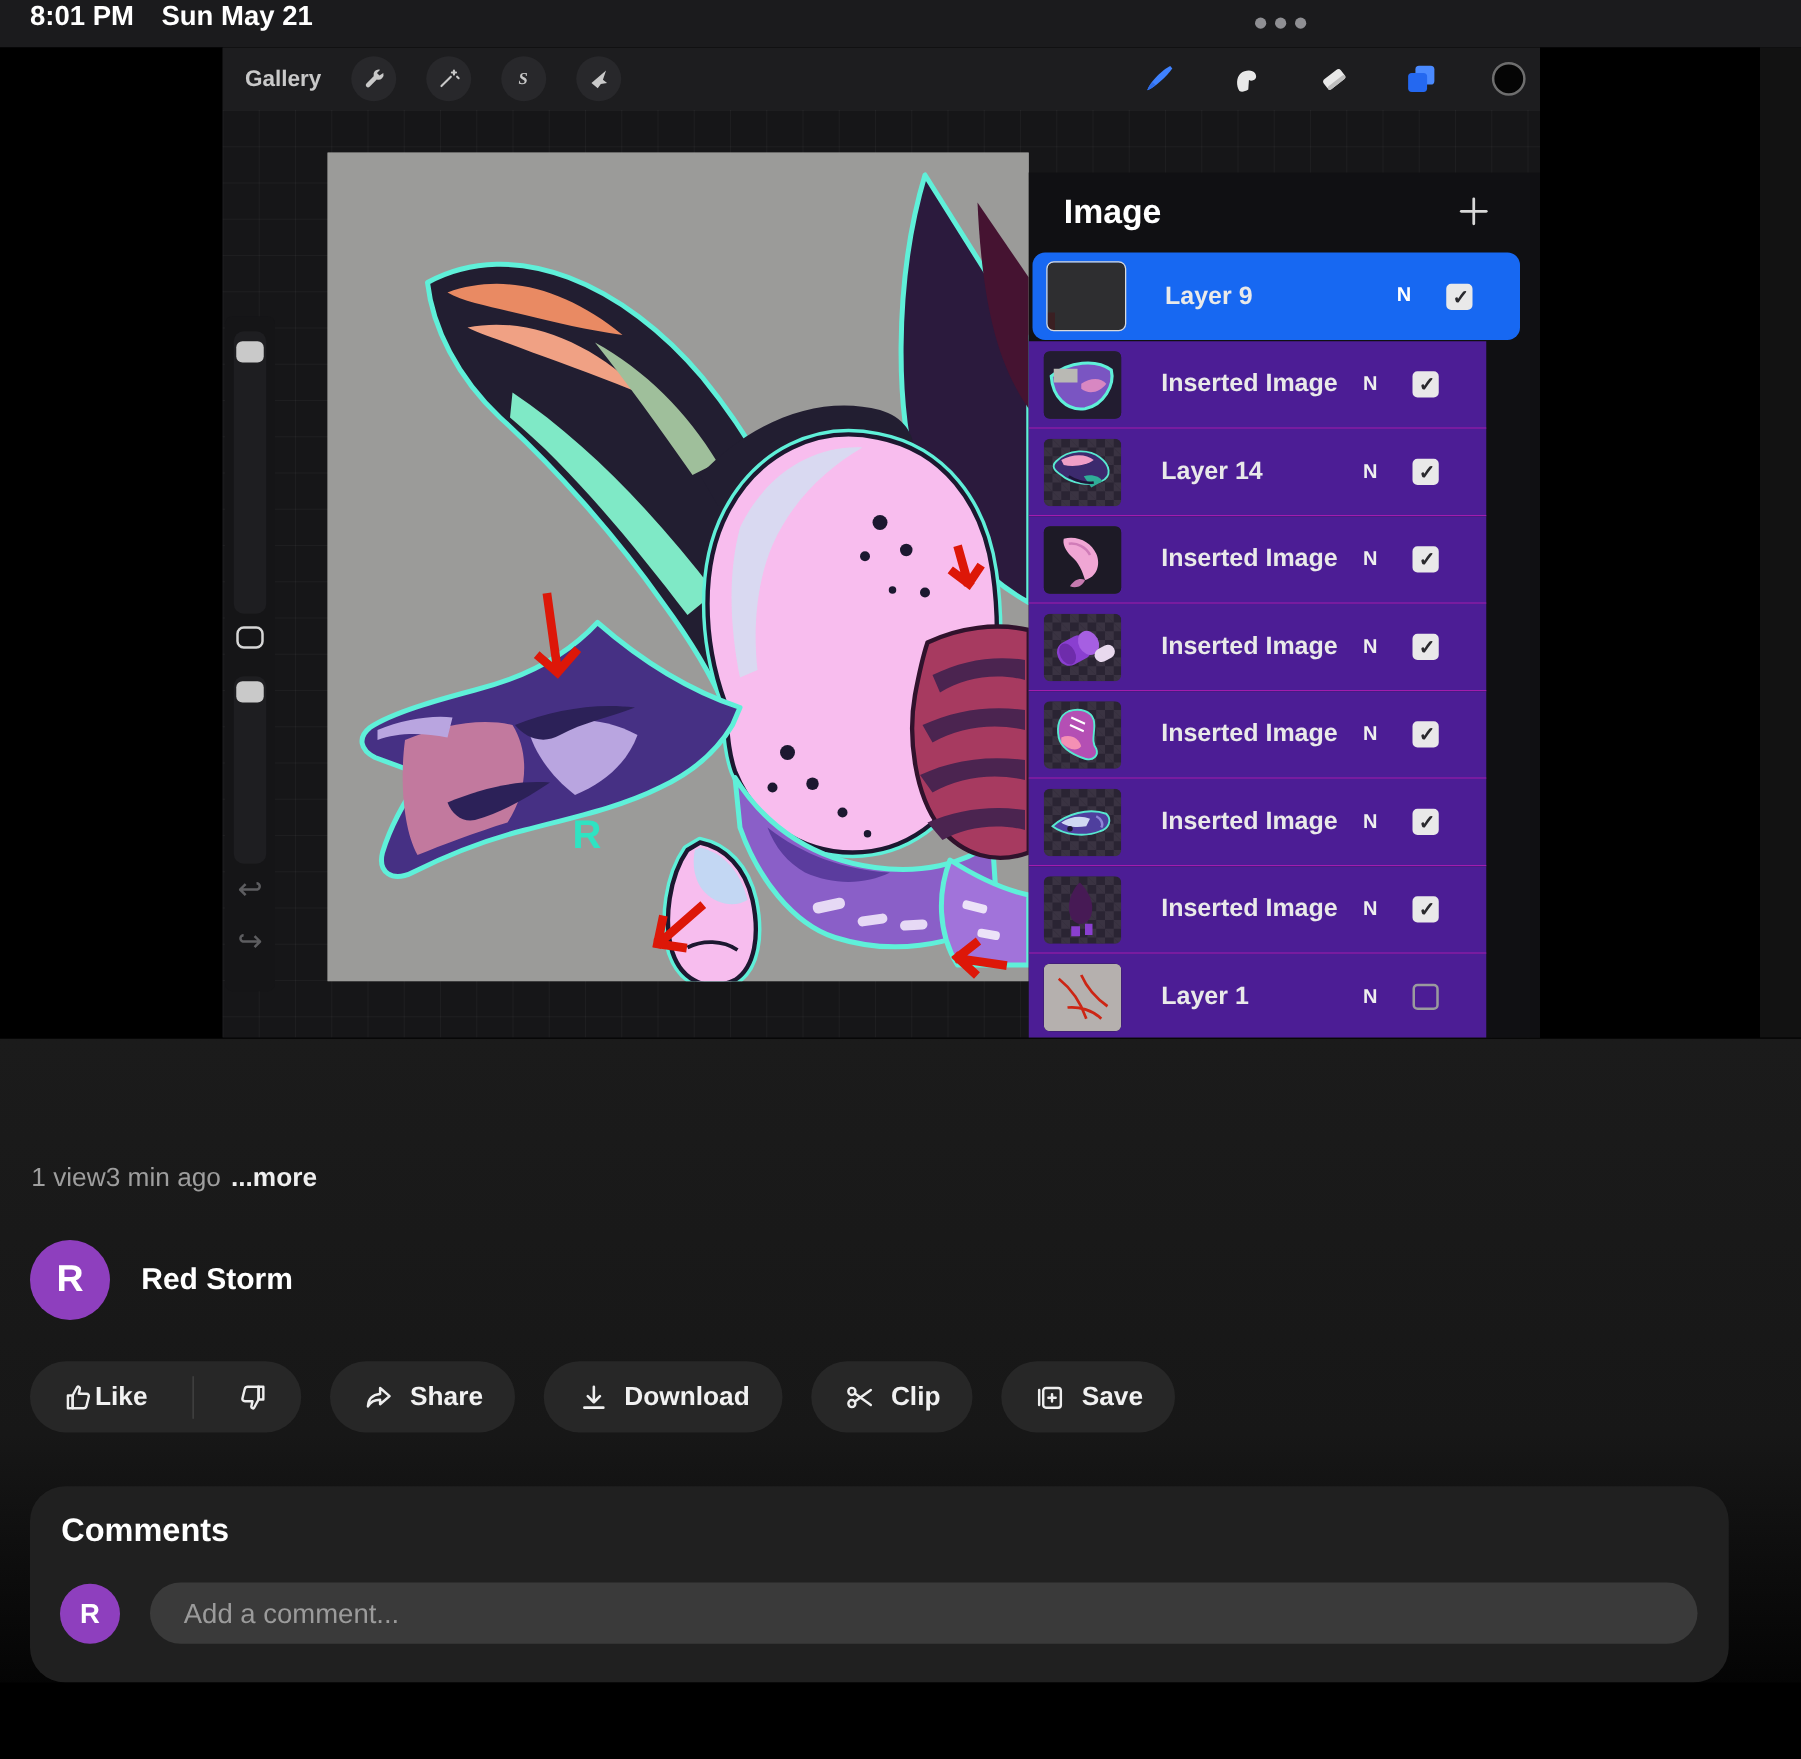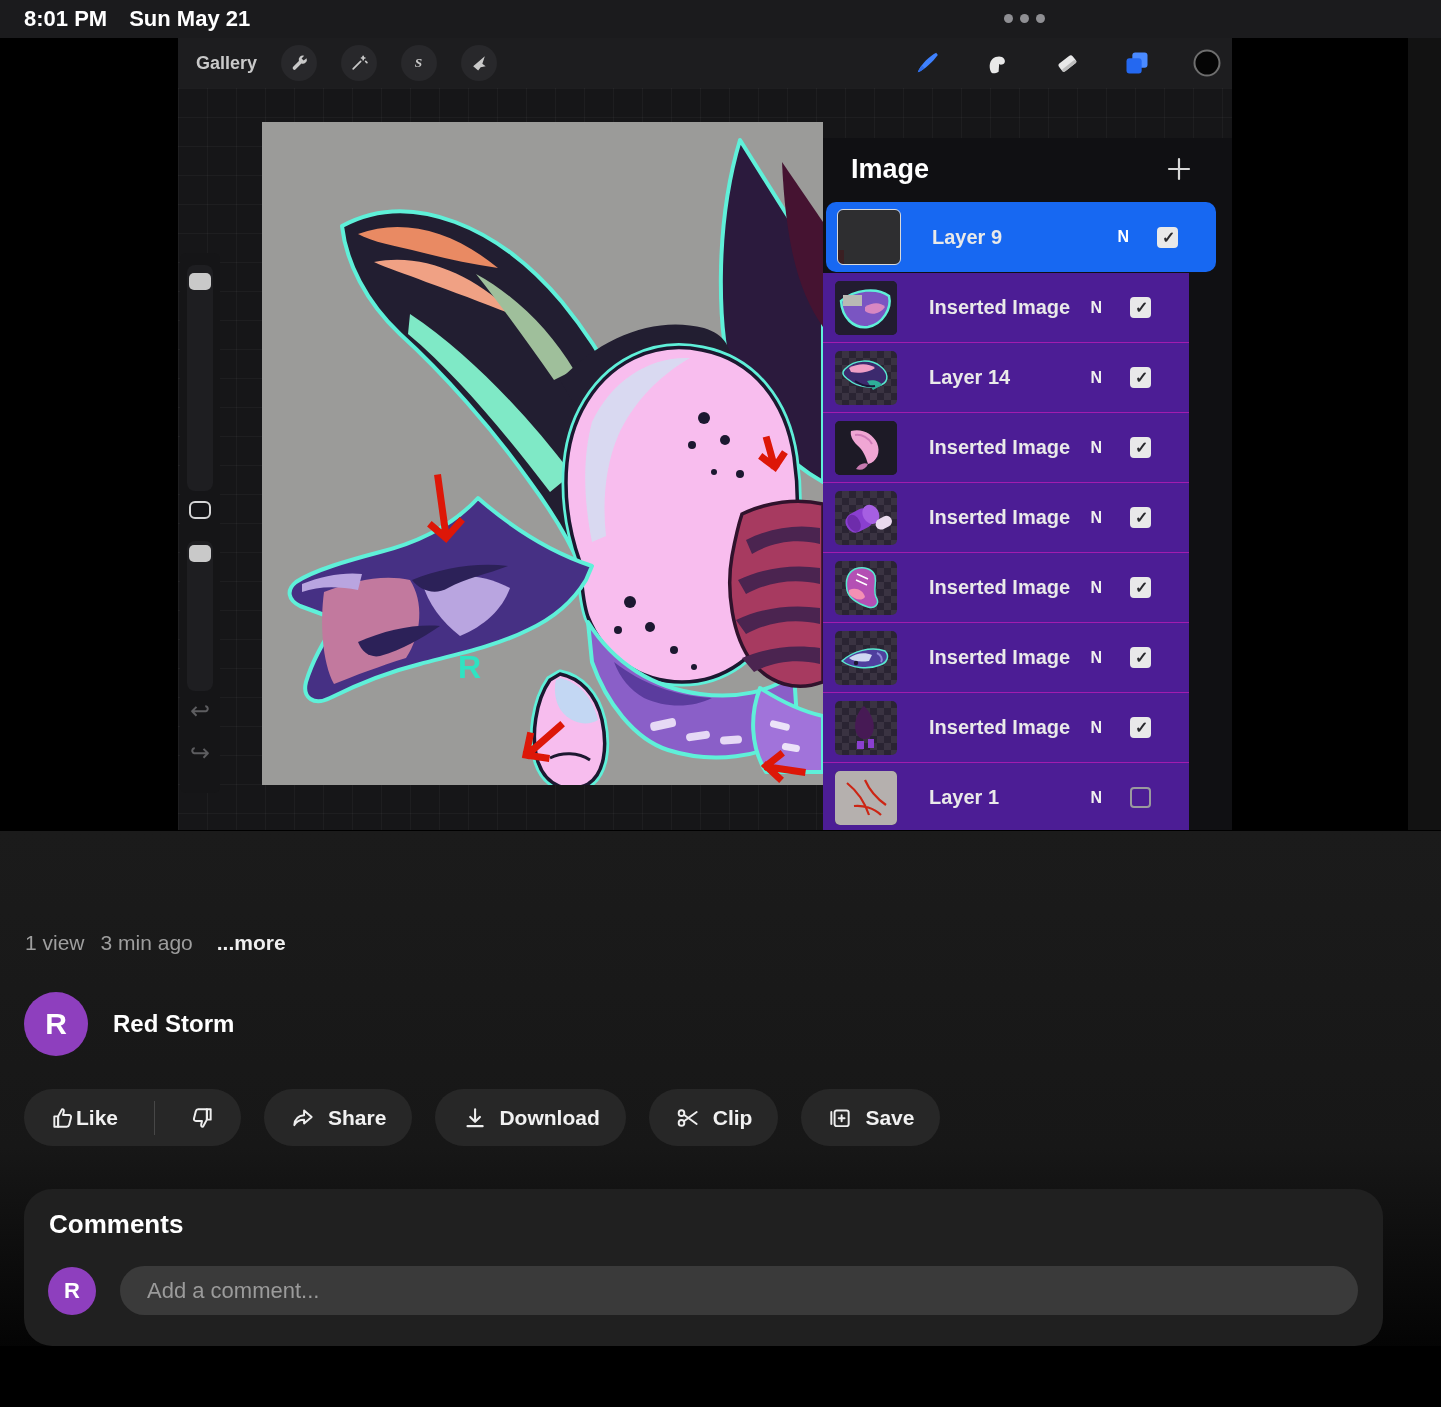--- a/index.html
+++ b/index.html
@@ -3,21 +3,21 @@
 <meta charset="utf-8">
 <style>
   * { margin:0; padding:0; box-sizing:border-box; }
   html,body { background:#000; }
   body { width:1441px; height:1407px; position:relative; overflow:hidden;
          font-family:"Liberation Sans", sans-serif; -webkit-font-smoothing:antialiased; }
   .abs { position:absolute; }
 
   
   .status-bar { left:0; top:0; width:1441px; height:38px; background:#1b1b1d;
-                display:flex; align-items:center; color:#fff; }
+                display:flex; align-items:flex-start; color:#fff; }
   .status-time { margin-left:24px; font-size:22px; font-weight:700; }
   .status-date { margin-left:22px; font-size:22px; font-weight:600; }
   .status-ellipsis { position:absolute; left:1004px; top:14px; display:flex; gap:7px; }
   .status-ellipsis i { width:9px; height:9px; border-radius:50%; background:#8f8f93; }
 
   
   .video-region { left:0; top:38px; width:1408px; height:792px; background:#000; }
   .page-edge-strip { left:1408px; top:38px; width:33px; height:792px; background:#121212; }
 
   
@@ -83,21 +83,21 @@
                     font-size:16px; font-weight:700; color:#2a2a2d; }
 
   
   .scrubber { left:0; top:827px; width:1408px; height:4px; background:#6f6f6f; }
   .scrubber-played { position:absolute; left:0; top:0; width:9px; height:4px; background:#d9d9d9; }
 
   
   .below { left:0; top:831px; width:1441px; height:576px;
            background:linear-gradient(180deg, #1b1b1b 0%, #171717 55%, #050505 88%, #000 100%); }
   .video-title { position:absolute; left:24px; top:42px; font-size:31px; font-weight:700; color:#fff; }
-  .meta-row { position:absolute; left:25px; top:100px; display:flex; align-items:baseline; gap:16px; }
+  .meta-row { position:absolute; left:25px; top:100px; display:flex; align-items:baseline; }
   .meta-views, .meta-age { font-size:21px; color:#9e9e9e; }
   .meta-more { font-size:21px; font-weight:700; color:#efefef; margin-left:8px; }
 
   .channel-row { position:absolute; left:24px; top:161px; display:flex; align-items:center; }
   .avatar { width:64px; height:64px; border-radius:50%; background:#8e3fbe; color:#fff;
             display:flex; align-items:center; justify-content:center; font-size:30px; font-weight:600; }
   .channel-name { margin-left:25px; font-size:24px; font-weight:700; color:#fff; }
 
   .actions-row { position:absolute; left:24px; top:258px; display:flex; gap:23px; }
   .pill { height:57px; background:#272727; border-radius:29px; display:flex; align-items:center;

